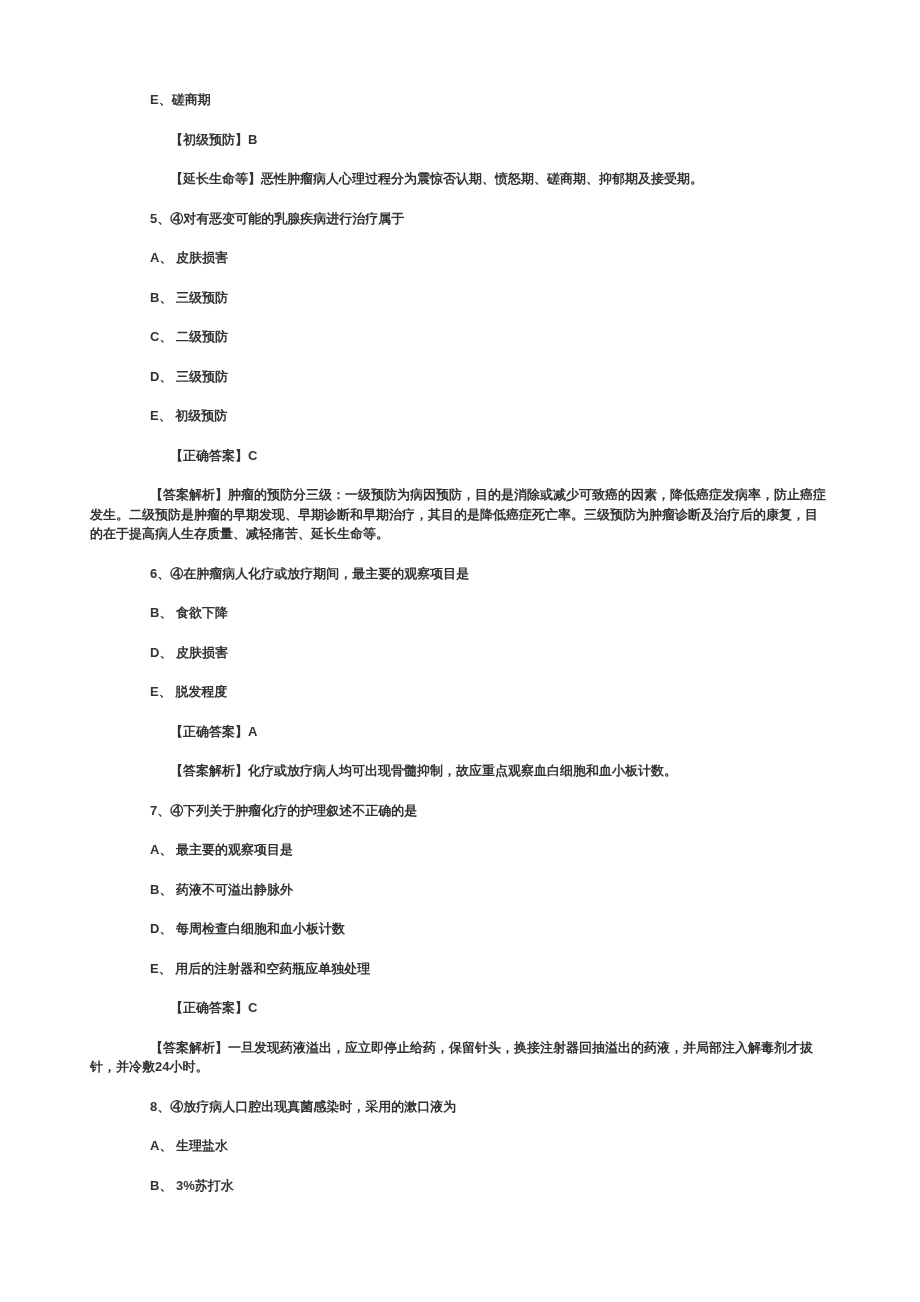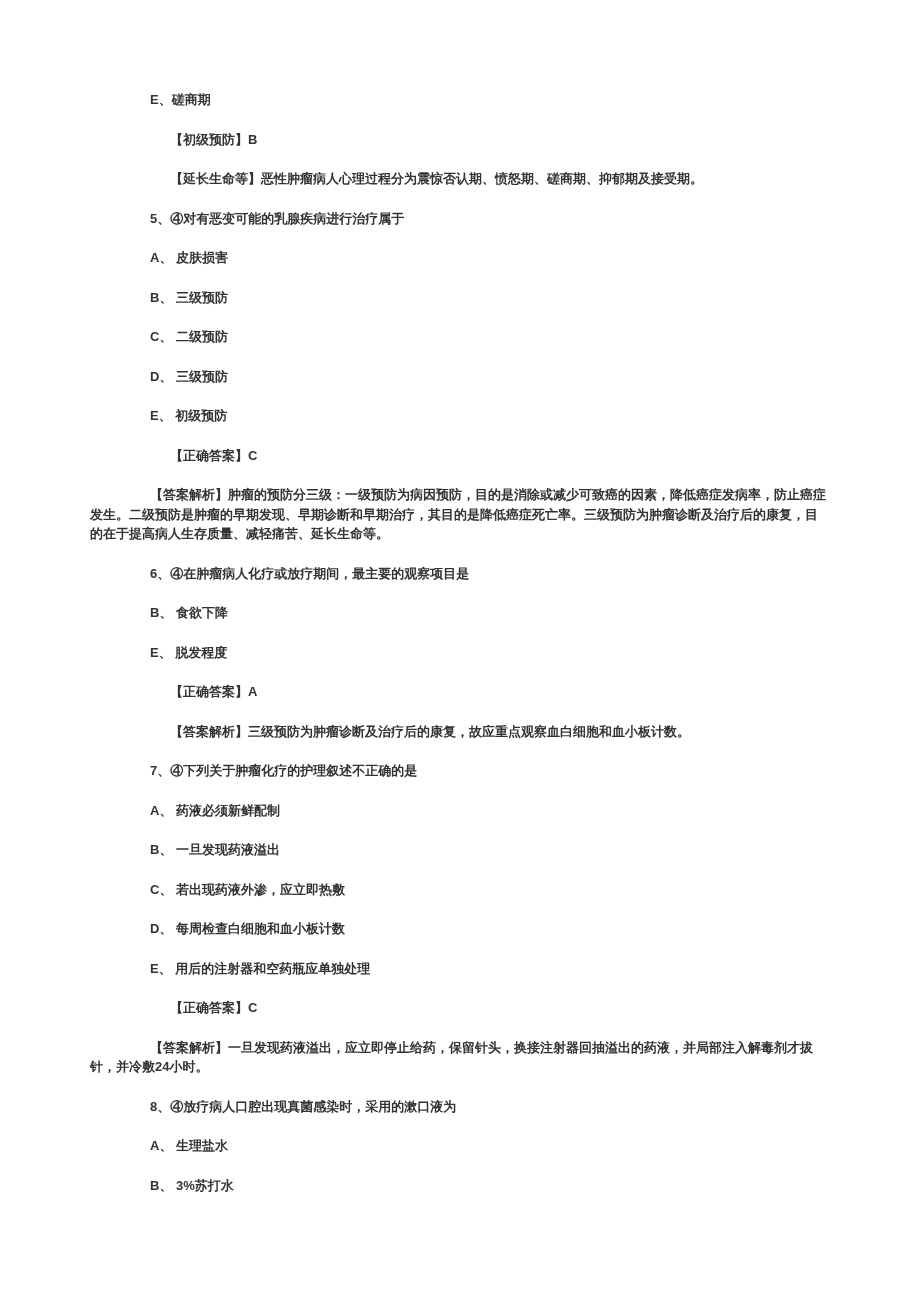--- a/index.html
+++ b/index.html
@@ -42,27 +42,27 @@
     <div class="line indent1">5、④对有恶变可能的乳腺疾病进行治疗属于</div>
     <div class="line indent1">A、 皮肤损害</div>
     <div class="line indent1">B、 三级预防</div>
     <div class="line indent1">C、 二级预防</div>
     <div class="line indent1">D、 三级预防</div>
     <div class="line indent1">E、 初级预防</div>
     <div class="line indent2">【正确答案】C</div>
     <div class="line para">【答案解析】肿瘤的预防分三级：一级预防为病因预防，目的是消除或减少可致癌的因素，降低癌症发病率，防止癌症发生。二级预防是肿瘤的早期发现、早期诊断和早期治疗，其目的是降低癌症死亡率。三级预防为肿瘤诊断及治疗后的康复，目的在于提高病人生存质量、减轻痛苦、延长生命等。</div>
     <div class="line indent1">6、④在肿瘤病人化疗或放疗期间，最主要的观察项目是</div>
     <div class="line indent1">B、 食欲下降</div>
+    <div class="line indent1">D、 皮肤损害</div>
     <div class="line indent1">E、 脱发程度</div>
     <div class="line indent2">【正确答案】A</div>
-    <div class="line indent2">【答案解析】三级预防为肿瘤诊断及治疗后的康复，故应重点观察血白细胞和血小板计数。</div>
+    <div class="line indent2">【答案解析】化疗或放疗病人均可出现骨髓抑制，故应重点观察血白细胞和血小板计数。</div>
     <div class="line indent1"> 7、④下列关于肿瘤化疗的护理叙述不正确的是</div>
-    <div class="line indent1">A、 药液必须新鲜配制</div>
-    <div class="line indent1">B、 一旦发现药液溢出</div>
-    <div class="line indent1">C、 若出现药液外渗，应立即热敷</div>
+    <div class="line indent1">A、 最主要的观察项目是</div>
+    <div class="line indent1">B、 药液不可溢出静脉外</div>
     <div class="line indent1">D、 每周检查白细胞和血小板计数</div>
     <div class="line indent1">E、 用后的注射器和空药瓶应单独处理</div>
     <div class="line indent2">【正确答案】C</div>
     <div class="line para">【答案解析】一旦发现药液溢出，应立即停止给药，保留针头，换接注射器回抽溢出的药液，并局部注入解毒剂才拔针，并冷敷24小时。</div>
     <div class="line indent1">8、④放疗病人口腔出现真菌感染时，采用的漱口液为</div>
     <div class="line indent1">A、 生理盐水</div>
     <div class="line indent1">B、 3%苏打水</div>
   </div>
 
 </body></html>

